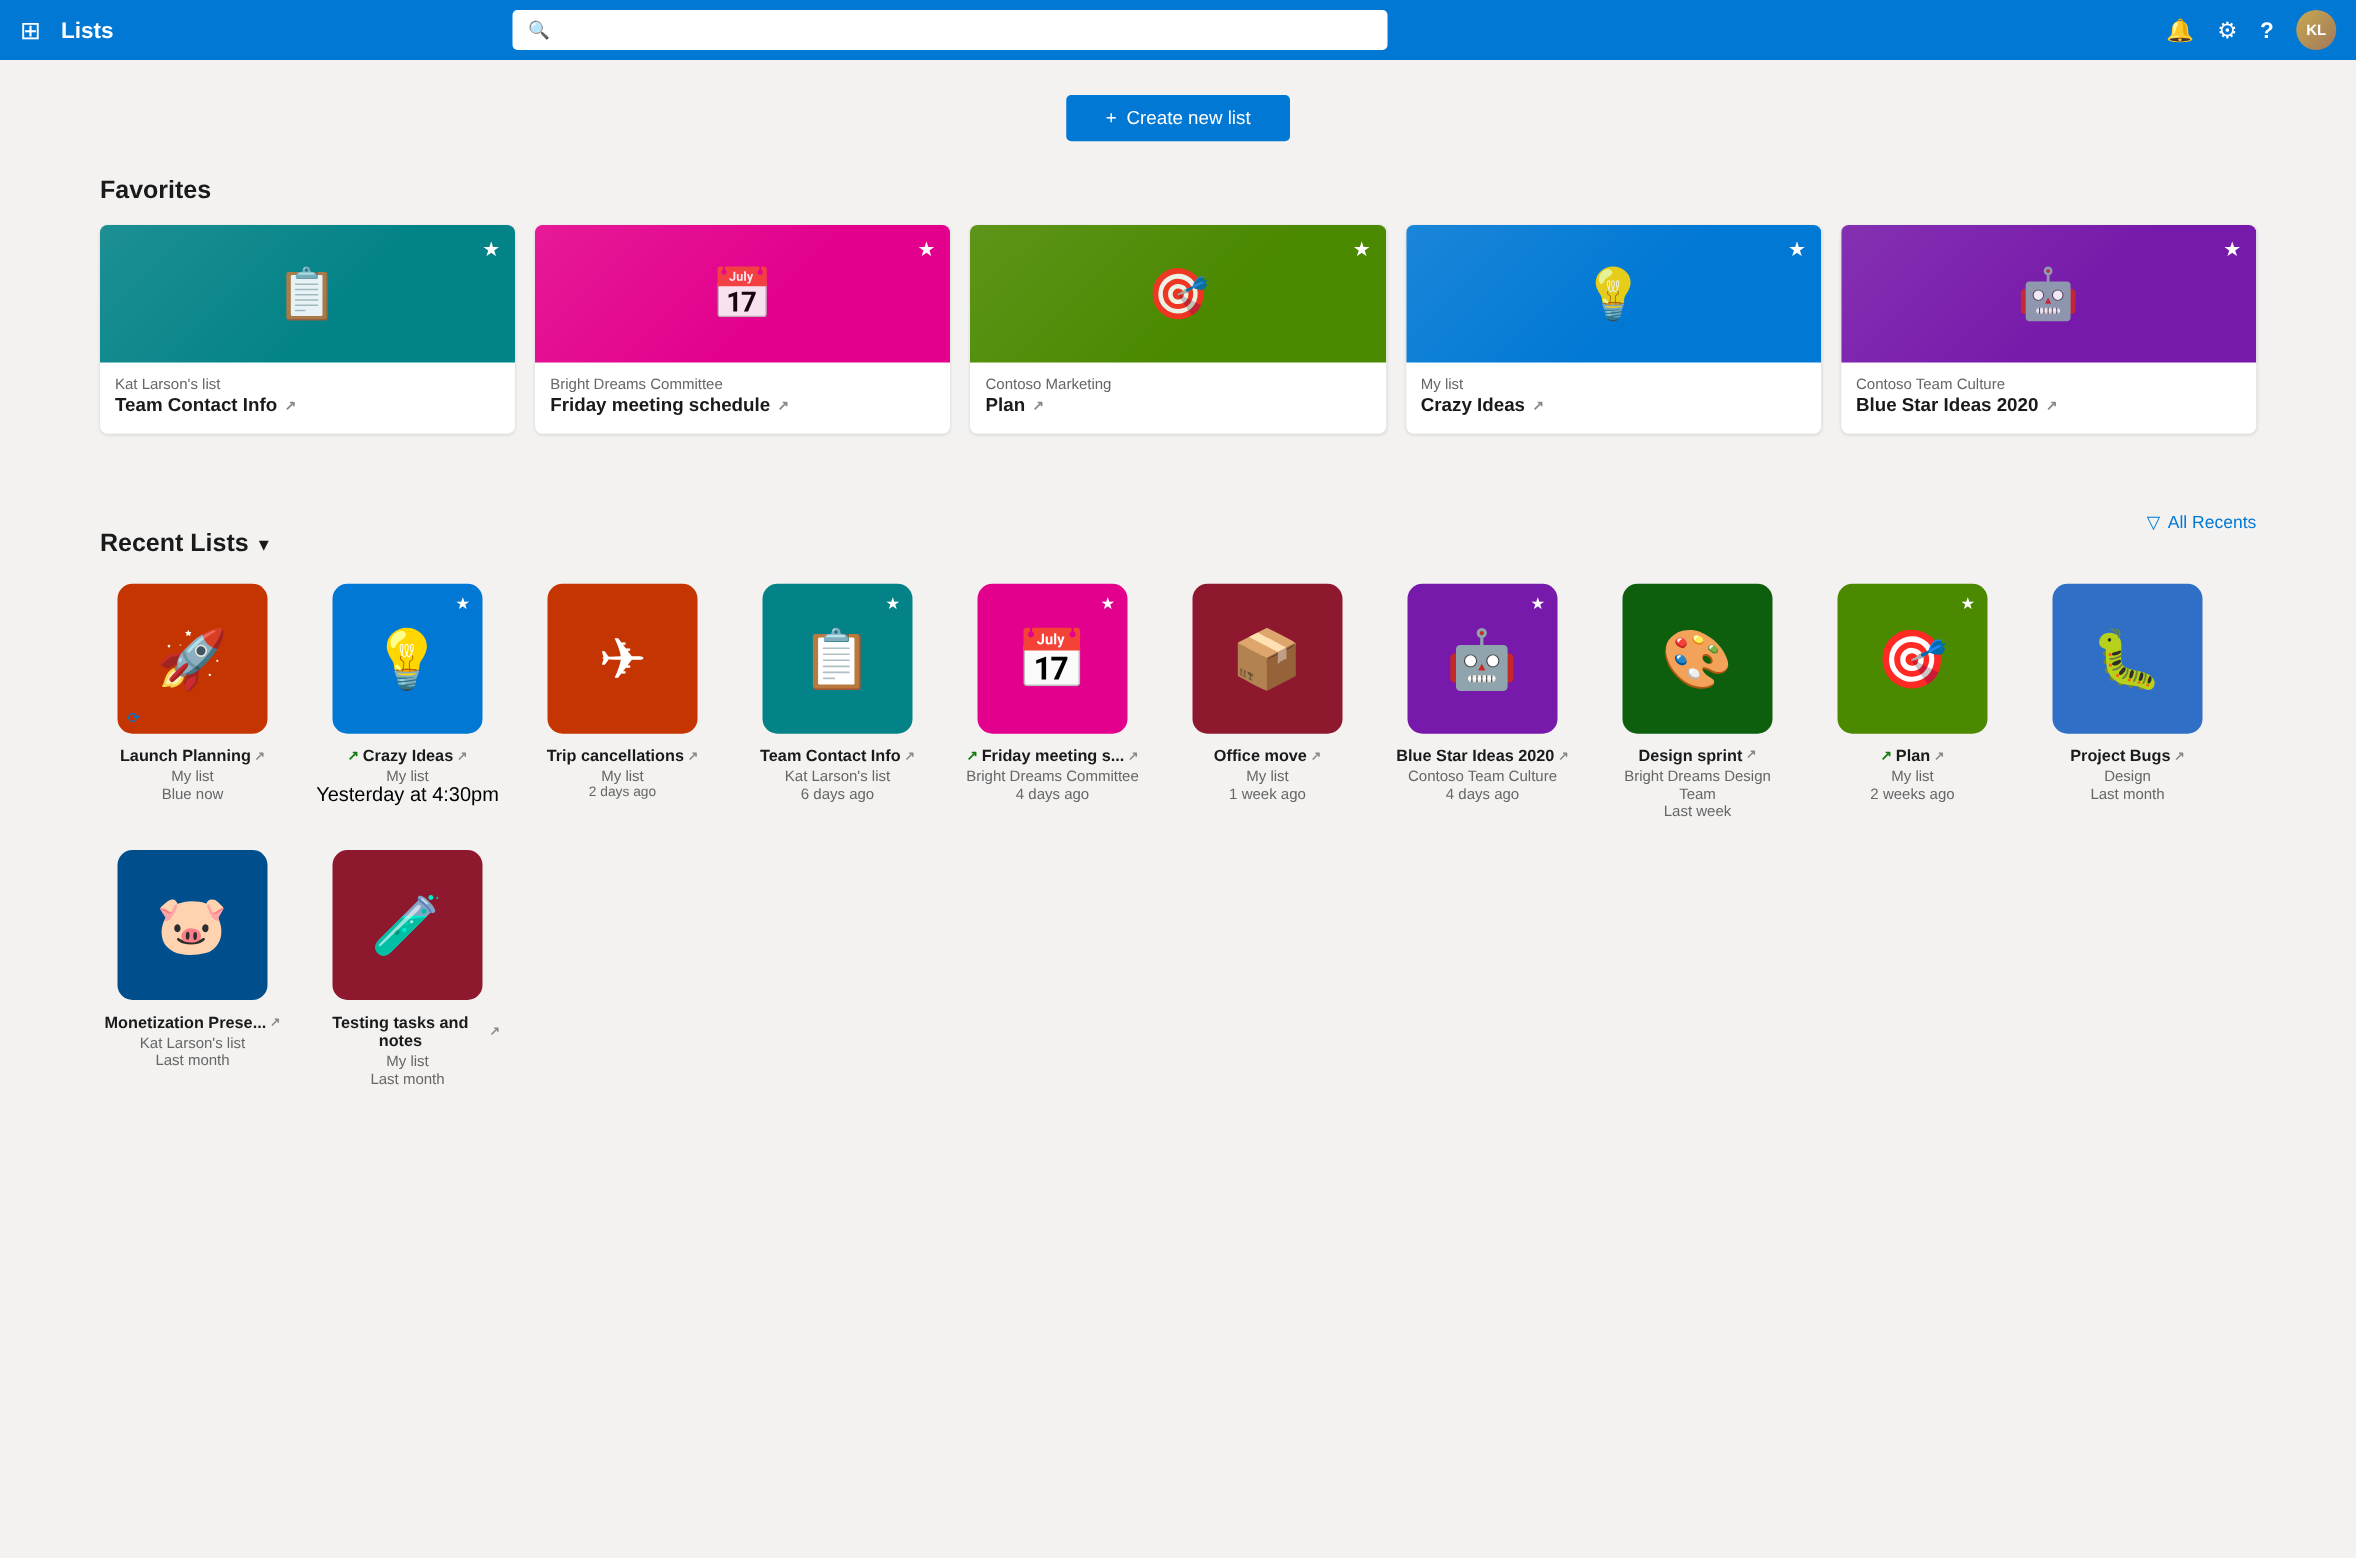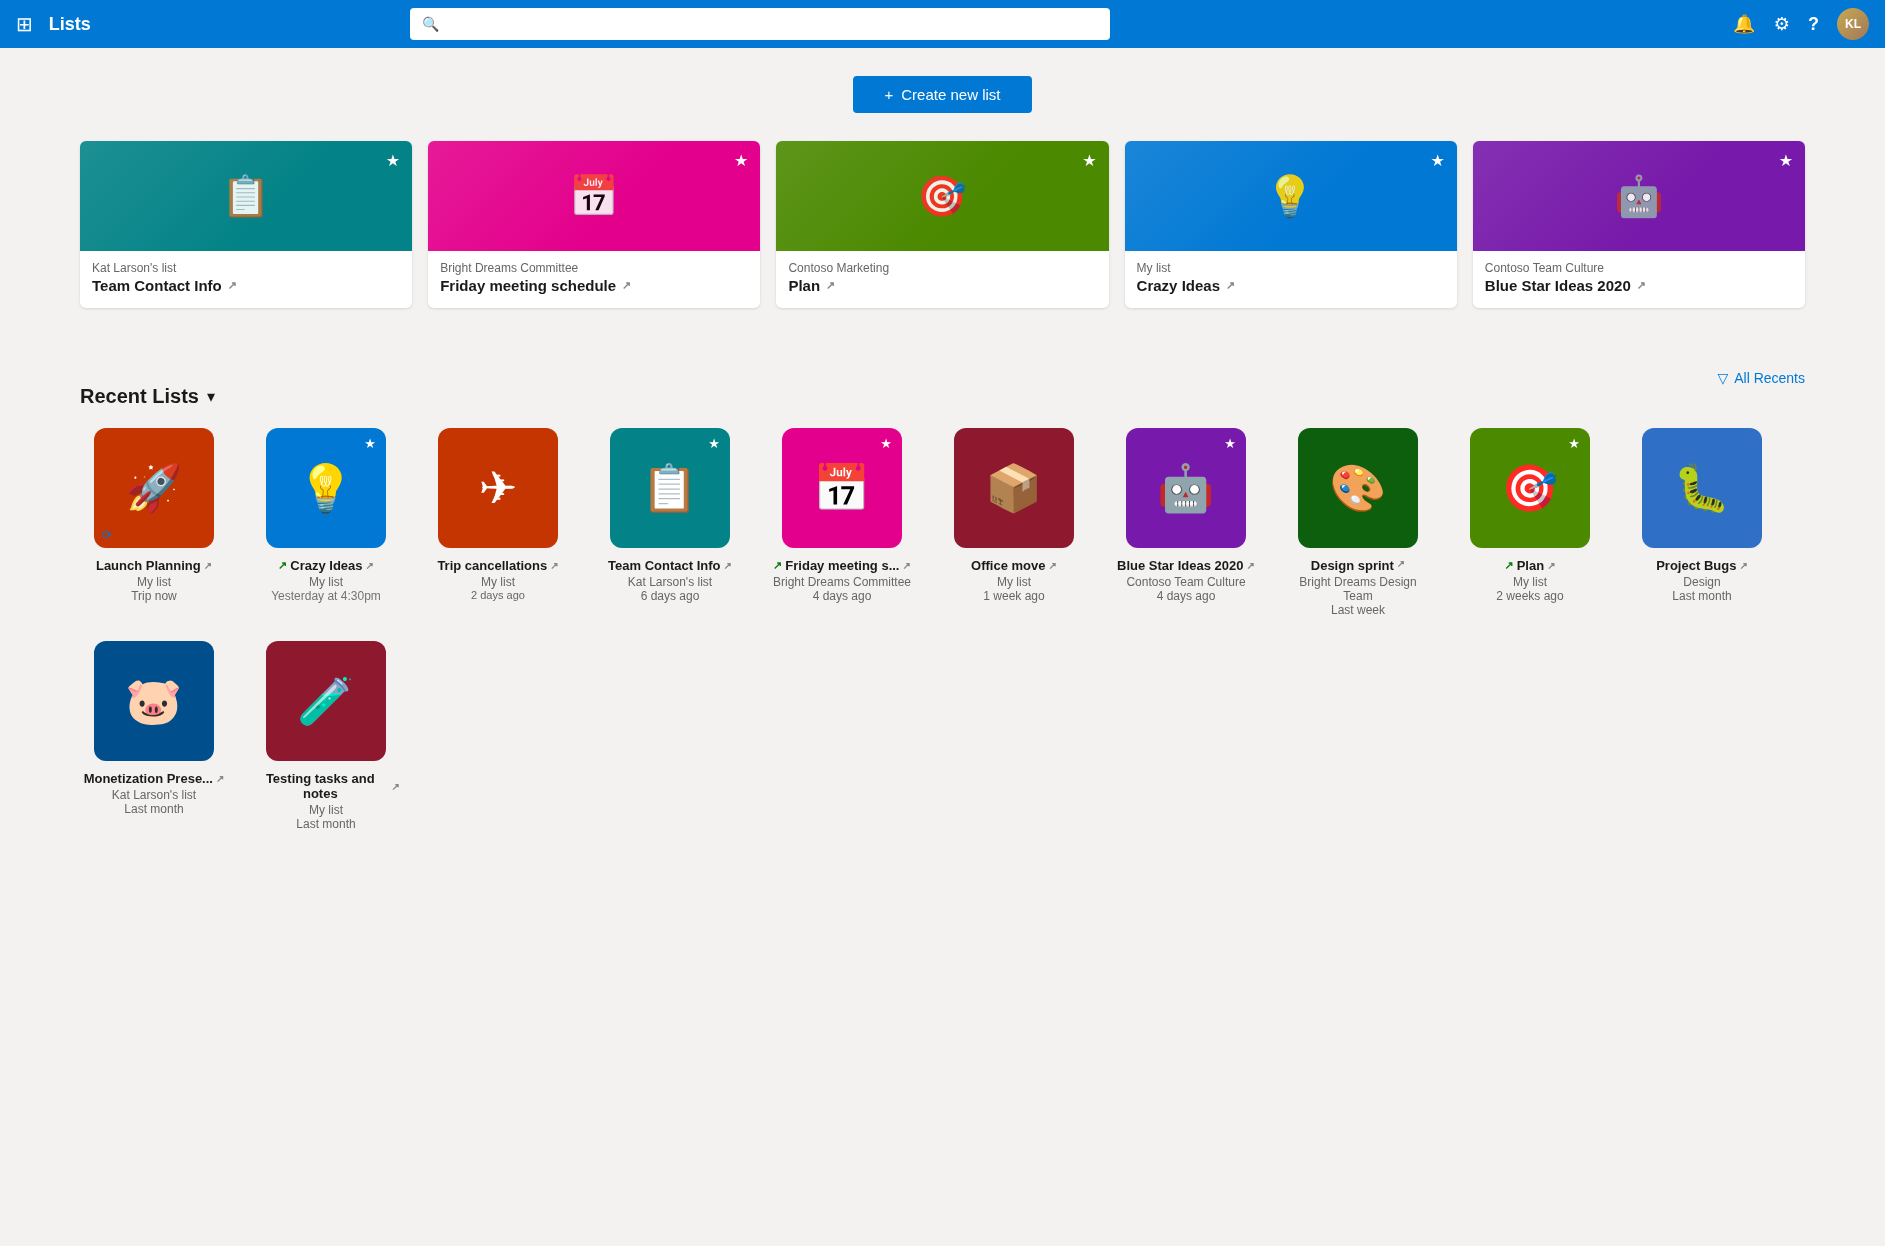--- a/index.html
+++ b/index.html
@@ -31,20 +31,21 @@
 <div style="padding:20px 80px;background:#f3f2f1;min-height:calc(100vh - 48px);">
 
   <div style="display:flex;justify-content:center;margin-bottom:28px;margin-top:8px;">
     <button style="background:#0078d4;color:white;border:none;border-radius:4px;padding:10px 32px;font-size:15px;cursor:pointer;display:flex;align-items:center;gap:8px;font-weight:500;">
       <span>+</span>
       <span>Create new list</span>
     </button>
   </div>
 
   <div>
+    <h2 style="font-size:20px;font-weight:600;color:#1a1a1a;margin-bottom:16px;">Favorites</h2>
     <div style="display:flex;gap:16px;margin-bottom:40px;" id="favorites-grid">
         <div style="flex: 1 1 0%; background: white; border-radius: 6px; overflow: hidden; box-shadow: rgba(0, 0, 0, 0.12) 0px 1px 3px; cursor: pointer; min-width: 0px;">
     <div style="height:110px;background:#038387;position:relative;display:flex;align-items:center;justify-content:center;">
       <div style="position:absolute;top:0;left:0;right:0;bottom:0;background:linear-gradient(135deg,rgba(255,255,255,0.1) 0%,transparent 60%);pointer-events:none;"></div>
       <span style="font-size:40px;color:rgba(255,255,255,0.9);">📋</span>
       <span style="position:absolute;top:10px;right:12px;color:white;font-size:16px;">★</span>
     </div>
     <div style="padding:10px 12px 14px;">
       <div style="font-size:12px;color:#666;margin-bottom:2px;">Kat Larson's list</div>
       <div style="font-size:15px;font-weight:600;color:#1a1a1a;display:flex;align-items:center;gap:6px;">
@@ -128,34 +129,34 @@
     <div style="width:120px;height:120px;border-radius:12px;background:#c43501;display:flex;align-items:center;justify-content:center;position:relative;margin-bottom:10px;">
       <span style="font-size:46px;color:white;">🚀</span>
 
       <span style="position:absolute;bottom:6px;left:8px;color:#0078d4;font-size:12px;">⟳</span>
     </div>
     <div style="font-size:13px;font-weight:600;color:#1a1a1a;text-align:center;display:flex;align-items:center;gap:3px;">
       Launch Planning
       <span style="font-size:10px;color:#888;">↗</span>
     </div>
     <div style="font-size:12px;color:#666;text-align:center;margin-top:2px;">My list</div>
-    <div style="font-size:12px;color:#666;text-align:center;">Trip now</div>
+    <div style="font-size:12px;color:#666;text-align:center;">Blue now</div>
   </div>
         <div style="display: flex; flex-direction: column; align-items: center; width: 148px; cursor: pointer;">
     <div style="width:120px;height:120px;border-radius:12px;background:#0078d4;display:flex;align-items:center;justify-content:center;position:relative;margin-bottom:10px;">
       <span style="font-size:46px;color:white;">💡</span>
       <span style="position:absolute;top:8px;right:10px;color:white;font-size:13px;">★</span>
 
     </div>
     <div style="font-size:13px;font-weight:600;color:#1a1a1a;text-align:center;display:flex;align-items:center;gap:3px;">
       <span style="color:#107c10;font-size:11px;">↗</span> Crazy Ideas
       <span style="font-size:10px;color:#888;">↗</span>
     </div>
     <div style="font-size:12px;color:#666;text-align:center;margin-top:2px;">My list</div>
-    <div style="font-size:12px;color:#737373;text-align:center;">Yesterday at 4:30pm</div>
+    <div style="font-size:16px;color:#000000;text-align:center;">Yesterday at 4:30pm</div>
   </div>
         <div style="display: flex; flex-direction: column; align-items: center; width: 148px; cursor: pointer;">
     <div style="width:120px;height:120px;border-radius:12px;background:#c43501;display:flex;align-items:center;justify-content:center;position:relative;margin-bottom:10px;">
       <span style="font-size:46px;color:white;">✈</span>
 
     </div>
     <div style="font-size:13px;font-weight:600;color:#1a1a1a;text-align:center;display:flex;align-items:center;gap:3px;">
       Trip cancellations
       <span style="font-size:10px;color:#888;">↗</span>
     </div>

